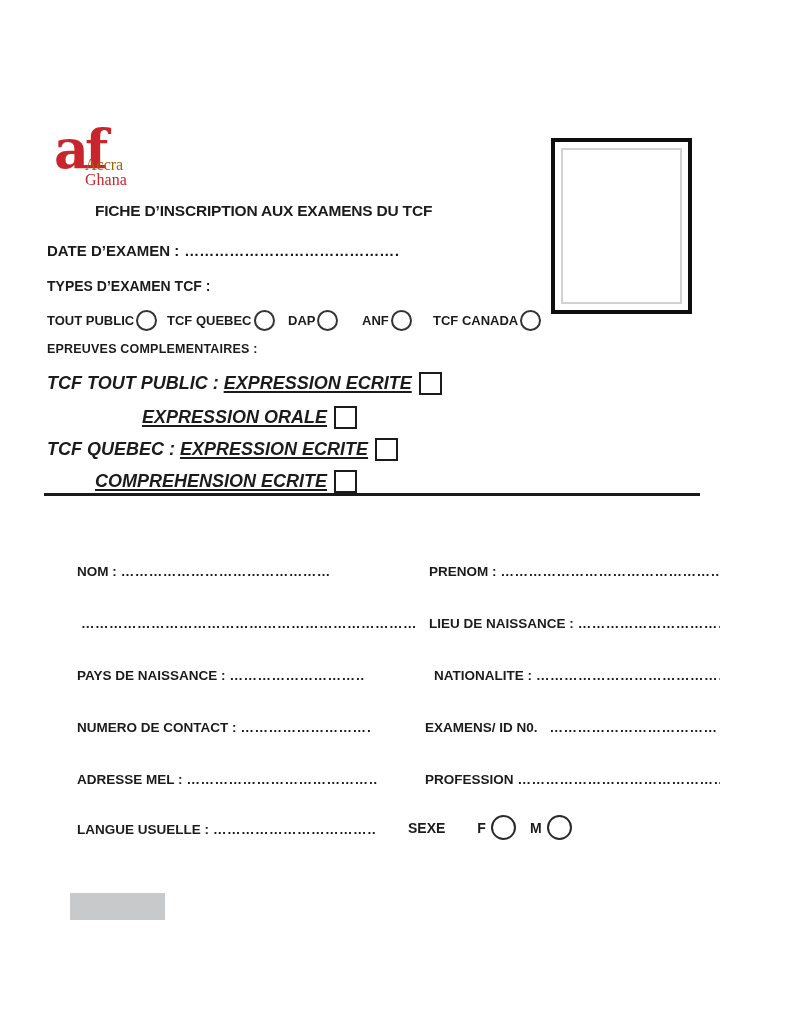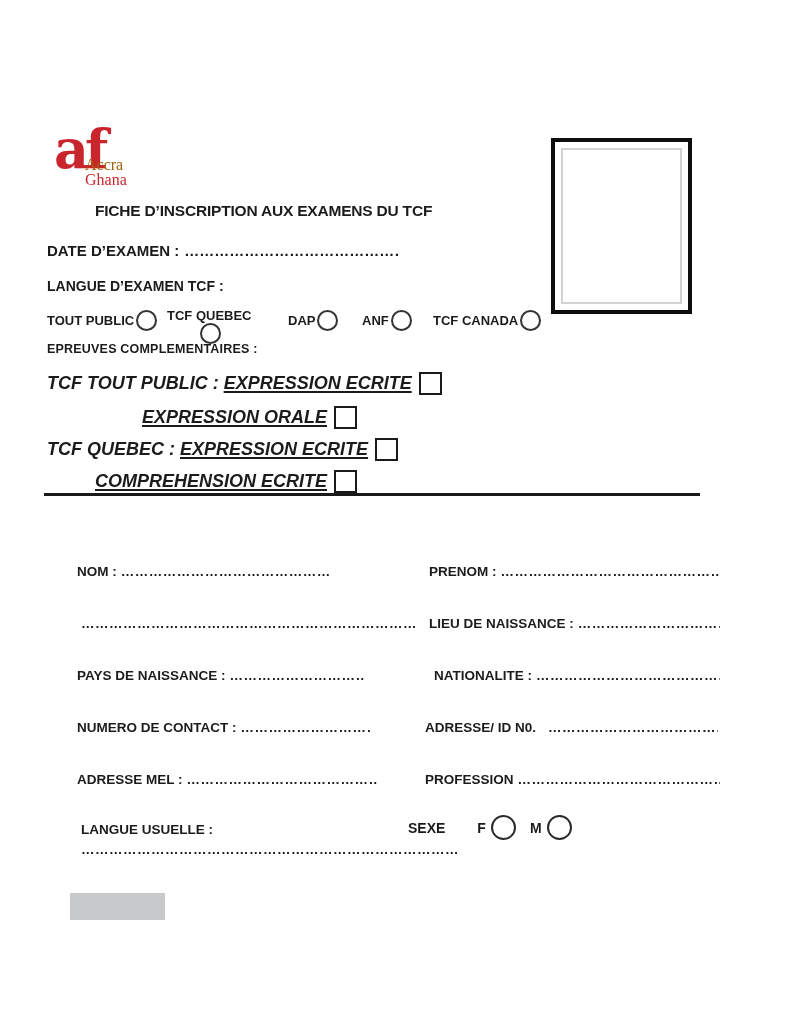--- a/index.html
+++ b/index.html
@@ -142,27 +142,27 @@
     <div class="photo-inner"></div>
   </div>
 
   <div class="abs title">FICHE D’INSCRIPTION AUX EXAMENS DU TCF</div>
 
   <div class="abs date-line">
     <span class="flbl">DATE D’EXAMEN :</span>
     <span class="dots">………………………………………………………………………</span>
   </div>
 
-  <div class="abs types-label">LANGUE D’EXAMEN TCF :</div>
+  <div class="abs types-label">TYPES D’EXAMEN TCF :</div>
 
   <div class="abs opt" style="left:47px;top:308px;">
     <span>TOUT PUBLIC</span>
     <span class="circle"></span>
   </div>
-  <div class="abs opt" style="left:167px;top:308px;flex-direction:column;">
+  <div class="abs opt" style="left:167px;top:308px;">
     <span>TCF QUEBEC</span>
     <span class="circle"></span>
   </div>
   <div class="abs opt" style="left:288px;top:308px;">
     <span>DAP</span>
     <span class="circle"></span>
   </div>
   <div class="abs opt" style="left:362px;top:308px;">
     <span>ANF</span>
     <span class="circle"></span>
@@ -221,34 +221,34 @@
   <div class="abs fline" style="left:404px;top:666px;width:286px;">
     <span class="flbl">NATIONALITE :</span>
     <span class="fdots">………………………………………………………………………</span>
   </div>
 
   <div class="abs fline" style="left:47px;top:718px;width:294px;">
     <span class="flbl">NUMERO DE CONTACT :</span>
     <span class="fdots">………………………………………………………………………</span>
   </div>
   <div class="abs fline" style="left:395px;top:718px;width:293px;">
-    <span class="flbl">ADRESSE/ ID N0.</span>
+    <span class="flbl">EXAMENS/ ID N0.</span>
     <span class="fdots gap">………………………………………………………………………</span>
   </div>
 
   <div class="abs fline" style="left:47px;top:770px;width:301px;">
     <span class="flbl">ADRESSE MEL :</span>
     <span class="fdots">………………………………………………………………………</span>
   </div>
   <div class="abs fline" style="left:395px;top:770px;width:295px;">
     <span class="flbl">PROFESSION</span>
     <span class="fdots">………………………………………………………………………</span>
   </div>
 
-  <div class="abs fline" style="left:47px;top:820px;width:299px;flex-direction:column;">
+  <div class="abs fline" style="left:47px;top:820px;width:299px;">
     <span class="flbl">LANGUE USUELLE :</span>
     <span class="fdots">………………………………………………………………………</span>
   </div>
 
   <div class="abs sexe">
     <span class="slbl">SEXE</span>
     <span class="sopt">F</span>
     <span class="scircle"></span>
     <span class="sopt">M</span>
     <span class="scircle"></span>

